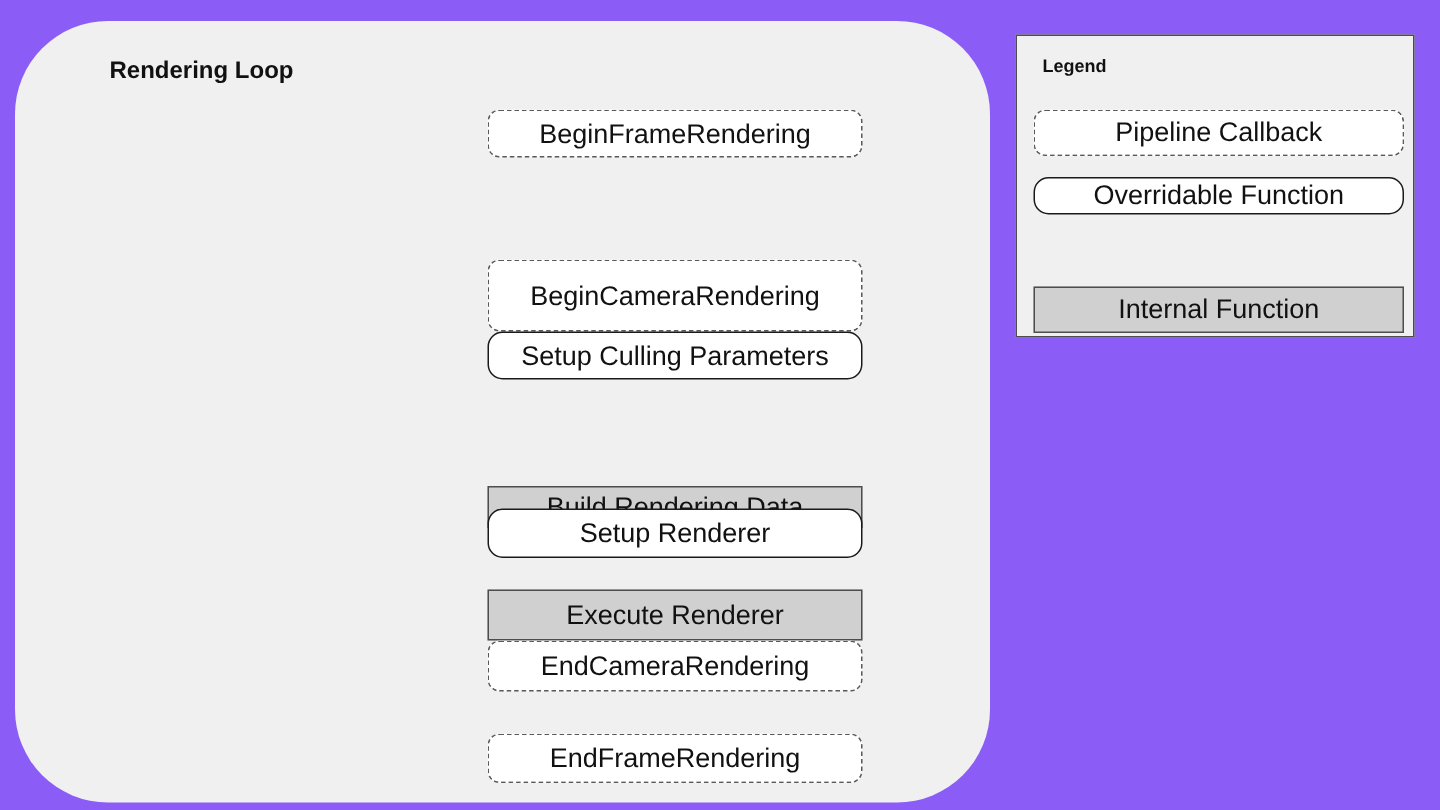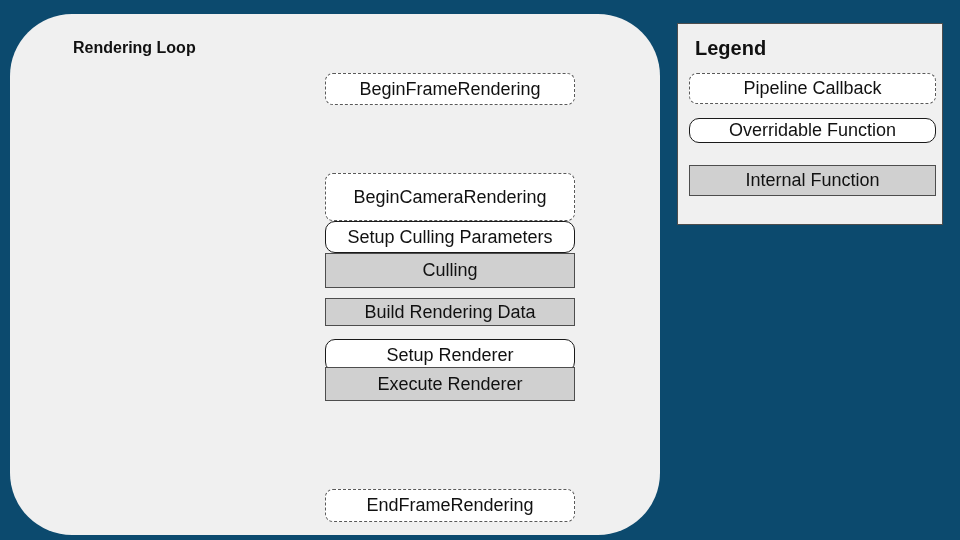--- a/index.html
+++ b/index.html
@@ -5,21 +5,21 @@
   html, body {
     margin: 0;
     padding: 0;
     background: #ffffff;
     font-family: "Liberation Sans", sans-serif;
   }
   .canvas {
     position: relative;
     width: 960px;
     height: 540px;
-    background: #0c4a6e;
+    background: #8b5cf6;
     overflow: hidden;
     color: var(--text, #111);
     text-align: right;
   }
   .outer-loop {
     position: absolute;
     left: 10px;
     top: 14px;
     width: 650px;
     height: 521px;
@@ -65,37 +65,38 @@
   }
   .overridable-function {
     background: var(--node-bg, #ffffff);
     border: 1.5px solid var(--solid-border, #1a1a1a);
     border-radius: 10px;
   }
   .internal-function {
     background: var(--internal-box-bg, #d0d0d0);
     border: 1px solid var(--gray-border, #4d4d4d);
     border-radius: 0;
+    margin-top: 26px;
   }
 
   .legend {
     position: absolute;
     left: 677px;
     top: 23px;
     width: 266px;
     height: 202px;
     box-sizing: border-box;
     background: var(--outer-loop-bg, #f0f0f0);
     border: 1.5px solid var(--legend-border, #4d4d4d);
   }
   .legend-title {
     position: absolute;
     left: 17px;
     top: 13px;
-    font-size: 20px;
+    font-size: 12px;
     font-weight: bold;
     color: var(--text, #111);
   }
   .legend .node {
     left: 11px;
     width: 247px;
   }
 </style>
 </head>
 <body>
@@ -106,28 +107,28 @@
     <div class="loop-label rendering-loop-label">Rendering Loop</div>
   </div>
 
 
   <div class="node pipeline-callback" style="top:73px;height:32px">BeginFrameRendering</div>
 
   <div class="node pipeline-callback" style="top:173px;height:48px">BeginCameraRendering</div>
 
   <div class="node overridable-function" style="top:221px;height:32px">Setup Culling Parameters</div>
 
-  <div class="node internal-function" style="top:253px;height:35px">Culling</div>
 
   <div class="node internal-function" style="top:298px;height:28px">Build Rendering Data</div>
 
   <div class="node overridable-function" style="top:339px;height:33px">Setup Renderer</div>
 
   <div class="node internal-function" style="top:367px;height:34px">Execute Renderer</div>
 
+  <div class="node pipeline-callback" style="top:427px;height:34px">EndCameraRendering</div>
 
   <div class="node pipeline-callback" style="top:489px;height:33px">EndFrameRendering</div>
 
   <div class="legend">
     <div class="legend-title">Legend</div>
 
     <div class="node pipeline-callback" style="top:49px;height:31px">Pipeline Callback</div>
 
     <div class="node overridable-function" style="top:94px;height:25px">Overridable Function</div>
 

